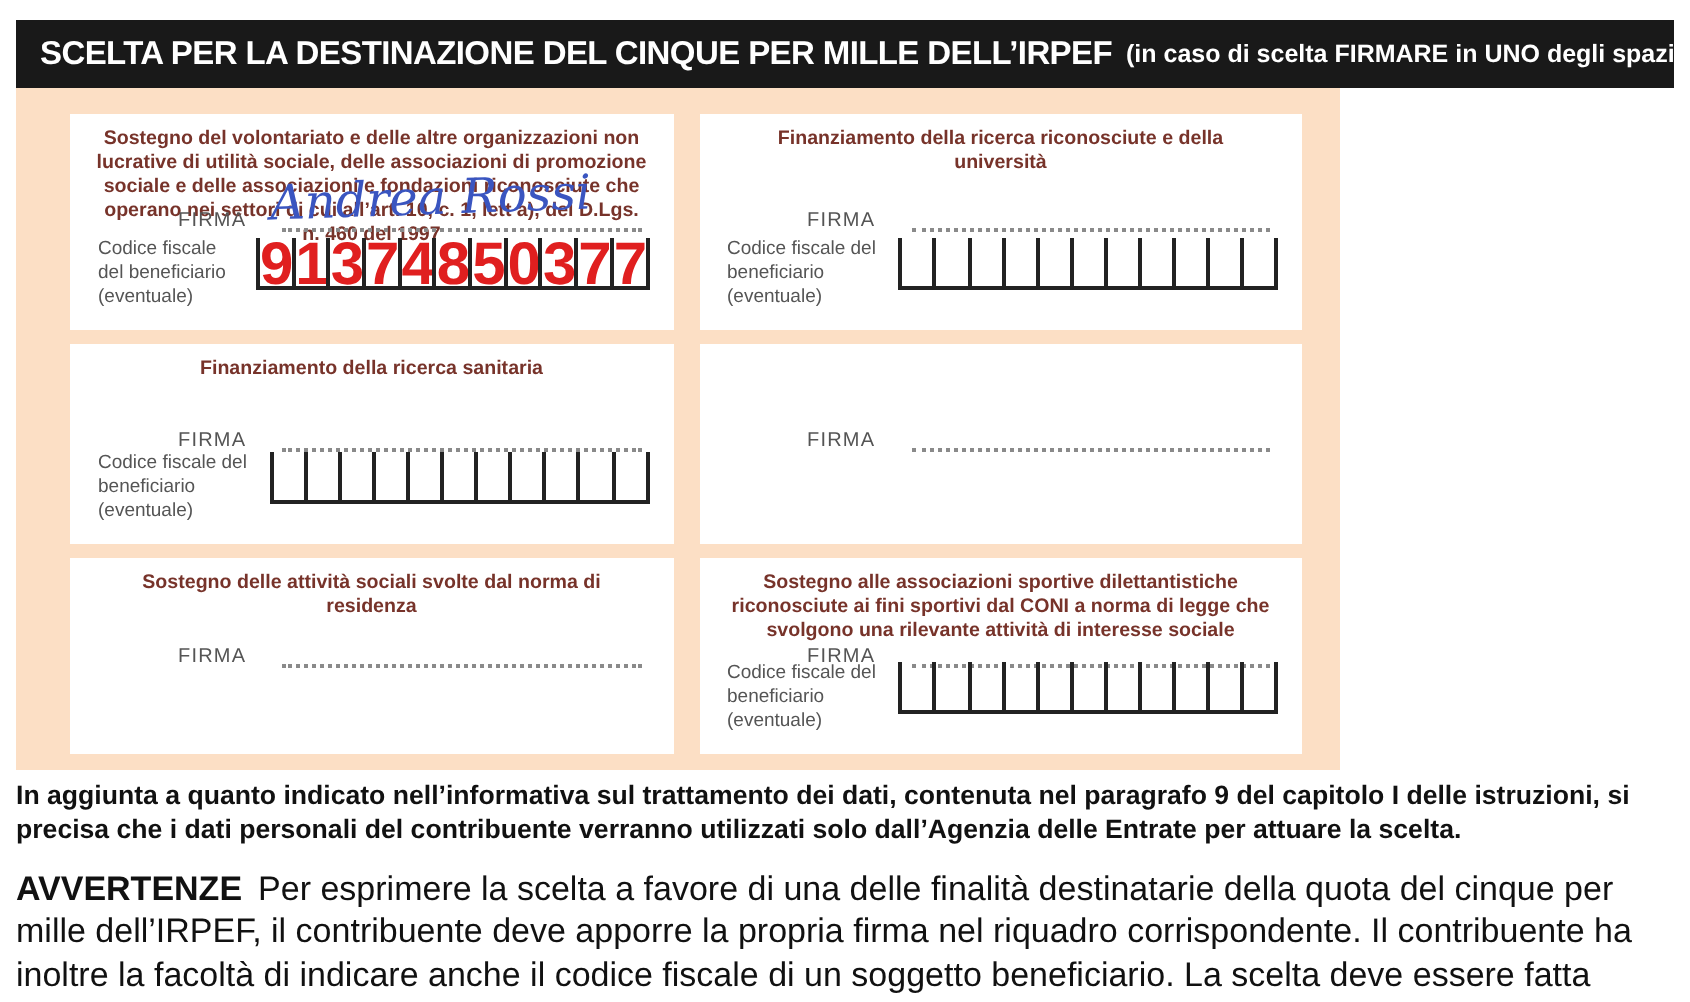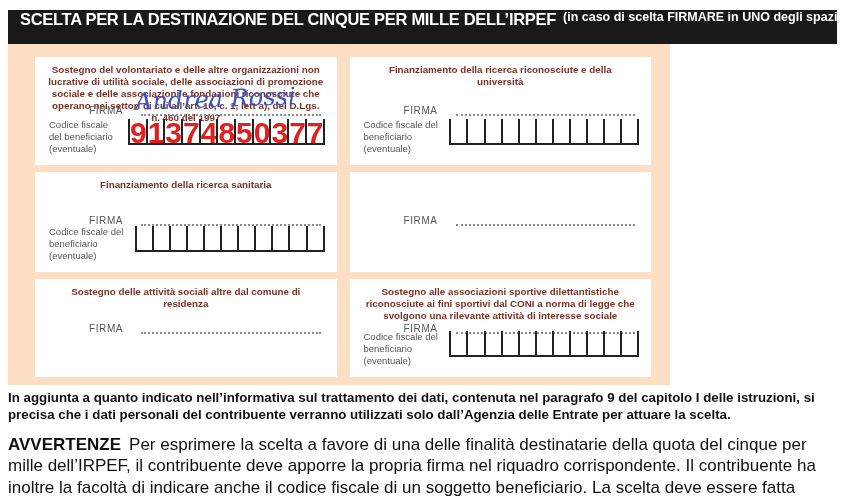--- a/index.html
+++ b/index.html
@@ -4,21 +4,21 @@
 <style>
   :root{
     --peach:#fcdfc5; --maroon:#77332a; --red:#e01f1f; --sigblue:#3a55c0; --header:#191919;
   }
   *{box-sizing:border-box;}
   html,body{margin:0;padding:0;}
   body{width:845px;height:501px;background:#fff;font-family:"Liberation Sans",sans-serif;}
   .page{position:relative;width:845px;height:501px;background:#fff;overflow:hidden;}
 
   .header-bar{position:absolute;left:8px;top:10px;width:829px;height:34px;background:var(--header);
-    color:#fff;display:flex;align-items:flex-start;padding:0 12px;white-space:nowrap;}
+    color:#fff;display:flex;align-items:center;padding:0 12px;white-space:nowrap;}
   .header-title{font-weight:bold;font-size:16.5px;letter-spacing:-0.3px;}
   .header-sub{font-weight:bold;font-size:12.5px;margin-left:7px;}
 
   .panel{position:absolute;left:8px;top:44px;width:662px;height:341px;background:var(--peach);
     padding:13px 19px 8px 27px;display:grid;grid-template-columns:1fr 1fr;
     grid-template-rows:108px 100px 98px;gap:7px 13px;}
 
   .box{background:#fff;position:relative;padding:7px 12px;}
   .box-title{color:var(--maroon);font-weight:bold;font-size:9.8px;line-height:1.22;text-align:center;margin:0 auto;}
   .box:nth-child(2) .box-title{max-width:255px;}
@@ -133,21 +133,21 @@
     </div>
 
     <div class="box">
       <div class="firma-row">
         <span class="firma-label">FIRMA</span>
         <span class="firma-line"></span>
       </div>
     </div>
 
     <div class="box">
-      <div class="box-title">Sostegno delle attività sociali altre dal comune di residenza</div>
+      <div class="box-title">Sostegno delle attività sociali svolte dal norma di residenza</div>
       <div class="firma-row">
         <span class="firma-label">FIRMA</span>
         <span class="firma-line"></span>
       </div>
     </div>
 
     <div class="box">
       <div class="box-title">Sostegno alle associazioni sportive dilettantistiche riconosciute ai fini sportivi dal CONI a norma di legge che svolgono una rilevante attività di interesse sociale</div>
       <div class="firma-row">
         <span class="firma-label">FIRMA</span>

